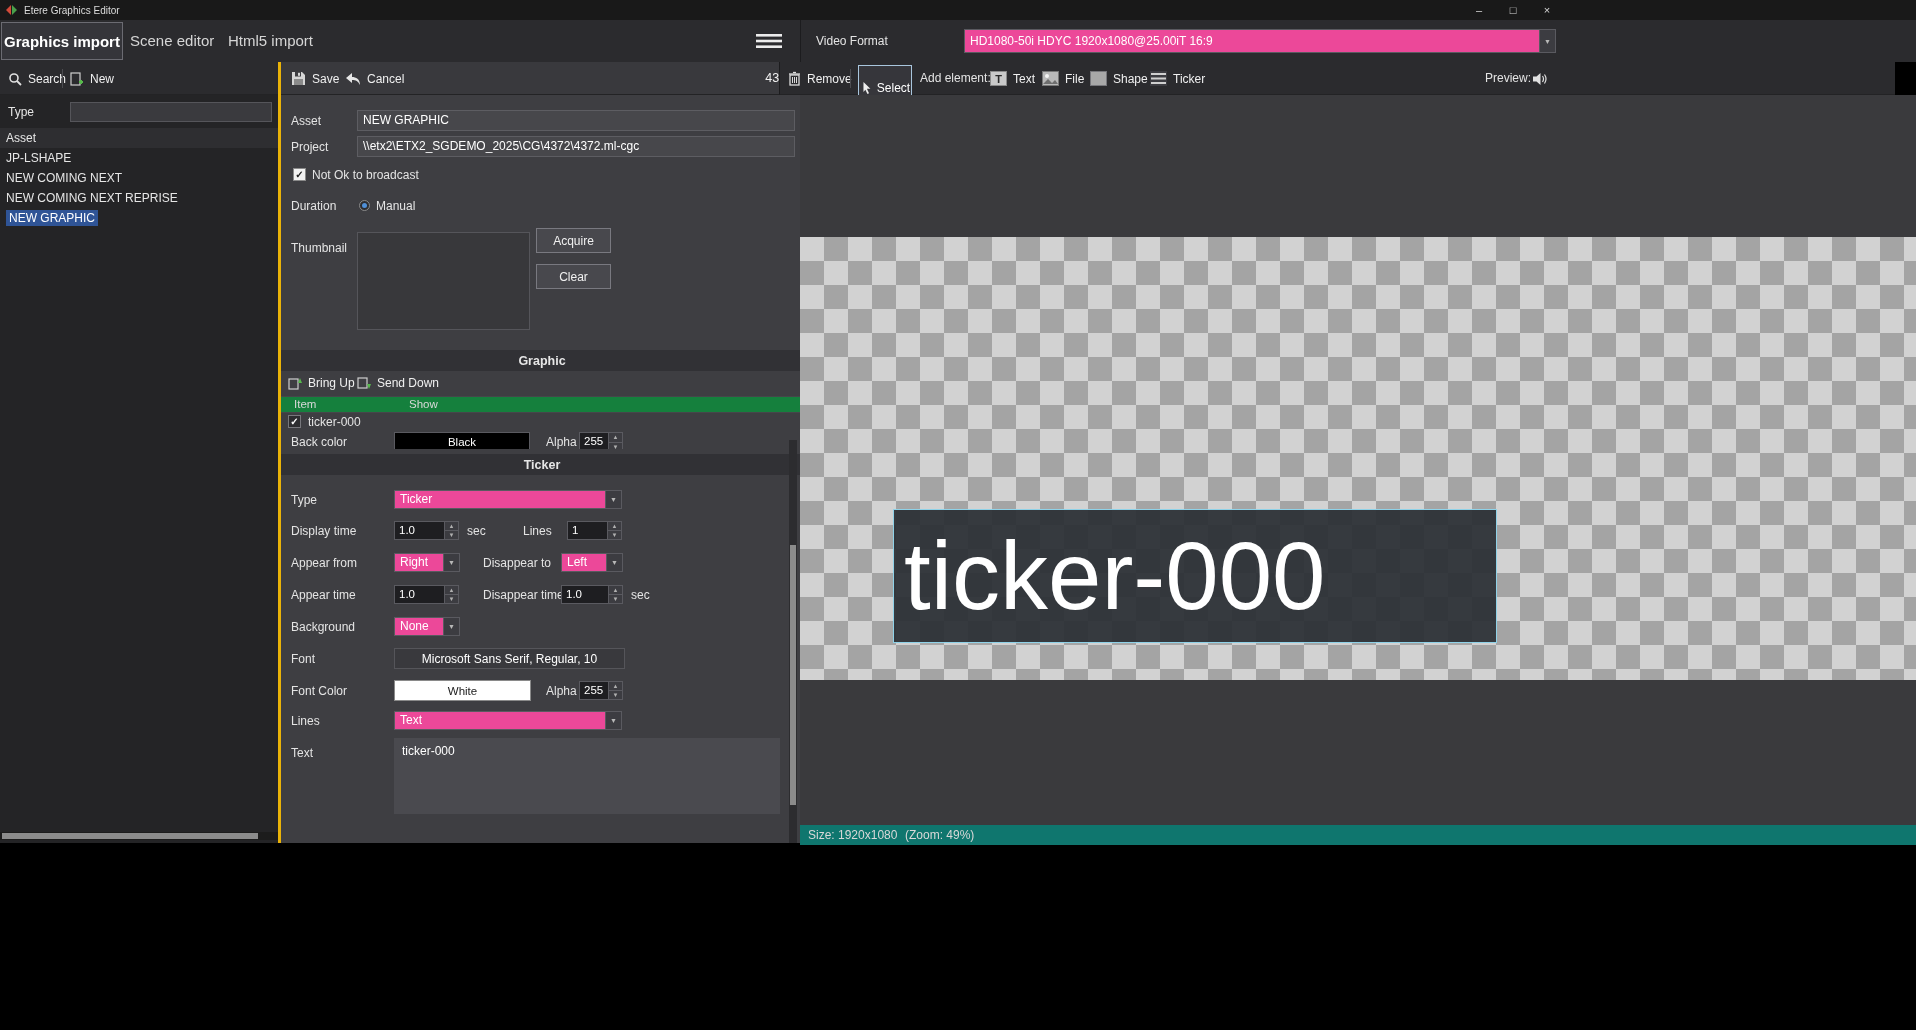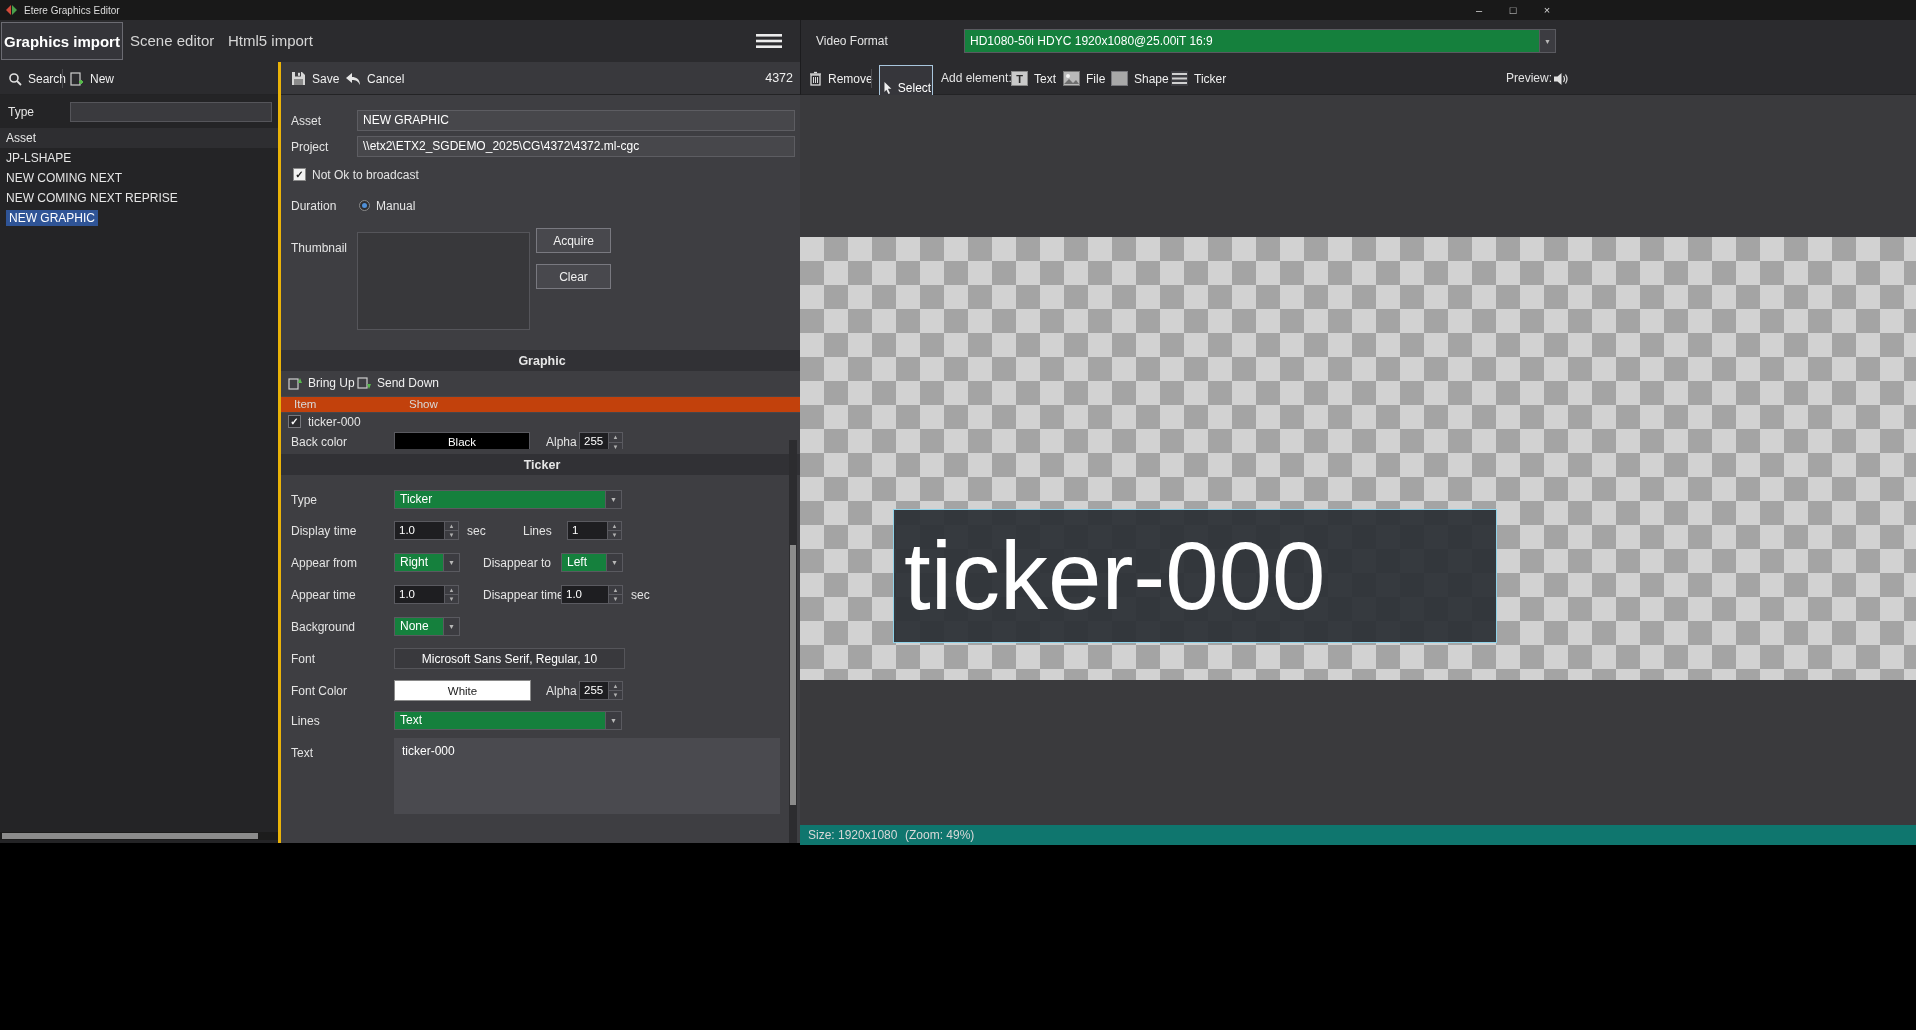--- a/index.html
+++ b/index.html
@@ -16,21 +16,21 @@
   .vdiv{position:absolute;width:1px;background:#4c4c50}
   
   .tab{position:absolute;top:0;height:42px;line-height:42px;font-size:15px;color:#d6d6d6;white-space:nowrap;cursor:default}
   .tab-active{position:absolute;background:#35353a;border:1px solid #6b6b72;display:flex;align-items:center;justify-content:center;font-size:15px;font-weight:bold;color:#fff;white-space:nowrap}
   
   .lbl{position:absolute;font-size:12px;color:#e4e4e4;line-height:20px;white-space:nowrap}
   .slbl{position:absolute;top:0;line-height:20px;font-size:12px;color:#d8d8d8;white-space:nowrap}
   
   .input{position:absolute;background:#47474b;border:1px solid #5d5d62;color:#fff;font-size:12px;line-height:18px;padding:0 5px;white-space:nowrap;overflow:hidden}
   .btn{position:absolute;background:#48484d;border:1px solid #797980;color:#f0f0f0;font-size:12px;display:flex;align-items:center;justify-content:center;white-space:nowrap}
-  .dd{position:absolute;background:#15803d;border:1px solid #5a5a60;color:#fff;font-size:12px;display:flex;align-items:stretch}
+  .dd{position:absolute;background:#ec4899;border:1px solid #5a5a60;color:#fff;font-size:12px;display:flex;align-items:stretch}
   .dd-text{flex:1;padding:0 5px;line-height:17px;overflow:hidden;white-space:nowrap}
   .dd-arrow{width:16px;background:#3c3c41;border-left:1px solid #5a5a60;color:#b8b8b8;font-size:7px;display:flex;align-items:center;justify-content:center}
   .spin{position:absolute;background:#1e1e21;border:1px solid #5a5a60;color:#fff;font-size:11.5px;display:flex}
   .spin-val{flex:1;padding:0 4px;line-height:17px;overflow:hidden;white-space:nowrap}
   .spin-btns{width:14px;display:flex;flex-direction:column;border-left:1px solid #5a5a60}
   .spin-btns span{flex:1;background:#3c3c41;color:#b0b0b0;font-size:6px;display:flex;align-items:center;justify-content:center}
   .spin-btns span:first-child{border-bottom:1px solid #5a5a60}
   .hdr{position:absolute;background:#313135;color:#e6e6e6;font-size:12.5px;font-weight:600;display:flex;align-items:center;justify-content:center}
   .tbtn{position:absolute;top:0;height:33px;display:flex;align-items:center;gap:6px;font-size:12px;color:#f0f0f0;white-space:nowrap;cursor:default}
   .swatch{position:absolute;display:flex;align-items:center;justify-content:center;font-size:11.5px}
@@ -43,21 +43,21 @@
   
   .sidebar{position:absolute;background:#242426}
   .sitem{position:absolute;left:0;width:278px;height:20px;line-height:20px;font-size:12px;color:#e6e6e6;padding-left:6px;white-space:nowrap;cursor:default}
   .sitem .sel{background:#2f5496;color:#fff;padding:1px 3px}
   .sb-track{position:absolute;background:#1c1c1c}
   .sb-thumb{position:absolute;background:#8b8b8b}
   
   .editor{position:absolute;background:#3e3e42;border-left:3px solid #eab308}
   .idnum{position:absolute;right:10px;top:0;line-height:33px;font-size:12.5px;color:#f0f0f0}
   .thumbbox{position:absolute;background:#38383b;border:1px solid #55555a}
-  .colhdr{position:absolute;background:#c2410c;border-top:1px solid #46464a;border-bottom:1px solid #46464a}
+  .colhdr{position:absolute;background:#15803d;border-top:1px solid #46464a;border-bottom:1px solid #46464a}
   .colhdr span{position:absolute;top:0;line-height:15px;font-size:11.5px;color:#d8d8d8}
   .fontbtn{position:absolute;background:#39393d;border:1px solid #55555a;color:#fff;font-size:12px;display:flex;align-items:center;justify-content:center;white-space:nowrap}
   .textarea{position:absolute;background:#4a4a4f;color:#fff;font-size:12px;line-height:16px;padding:5px 8px;text-align:left}
   
   .selectbtn{position:absolute;border:1px solid #a9c6dd;background:#36363b;display:flex;align-items:center;justify-content:center;gap:4px;font-size:12px;color:#fff}
   .icon-box{width:17px;height:15px;background:#c9c9c9;color:#2a2a2a;font-weight:bold;font-size:11px;display:flex;align-items:center;justify-content:center;border:1px solid #8a8a8a}
   .shape-box{width:17px;height:15px;background:#a8a8a8;border:1px solid #77777c}
   .viewport{position:absolute;background:#3a3a3d;overflow:hidden}
   .checker{position:absolute;background-image:conic-gradient(#a4a4a4 0 90deg,#d2d2d2 90deg 180deg,#a4a4a4 180deg 270deg,#d2d2d2 270deg 360deg);background-size:48px 48px}
   .ticker-el{position:absolute;background:rgba(44,48,53,0.94);border:1px solid #8fd2e8;display:flex;align-items:center;overflow:hidden}
@@ -316,21 +316,21 @@
     </div>
 
     <span class="lbl" style="left:10px;top:681px">Text</span>
     <div class="textarea" style="left:113px;top:676px;width:386px;height:76px">ticker-000</div>
 
     <div class="sb-track" style="left:508px;top:378px;width:8px;height:403px;background:#2c2c2f">
       <div class="sb-thumb" style="left:1px;top:105px;width:6px;height:260px"></div>
     </div>
   </div>
 
-  <div class="subbar" style="left:800px;top:62px;width:1116px;height:33px;border-left:1px solid #1c1c1e">
+  <div class="subbar" style="left:779px;top:62px;width:1116px;height:33px;border-left:1px solid #1c1c1e">
     <span class="tbtn" style="left:8px">
       <span style="display:flex">
           <svg width="13" height="15" viewBox="0 0 13 15">
             <rect x="2" y="4" width="9" height="10" fill="none" stroke="#dcdcdc" stroke-width="1.3"></rect>
             <line x1="1" y1="3" x2="12" y2="3" stroke="#dcdcdc" stroke-width="1.3"></line>
             <line x1="5" y1="1.5" x2="8" y2="1.5" stroke="#dcdcdc" stroke-width="1.3"></line>
             <line x1="4.5" y1="6" x2="4.5" y2="12" stroke="#dcdcdc" stroke-width="1"></line>
             <line x1="6.5" y1="6" x2="6.5" y2="12" stroke="#dcdcdc" stroke-width="1"></line>
             <line x1="8.5" y1="6" x2="8.5" y2="12" stroke="#dcdcdc" stroke-width="1"></line>
           </svg>

